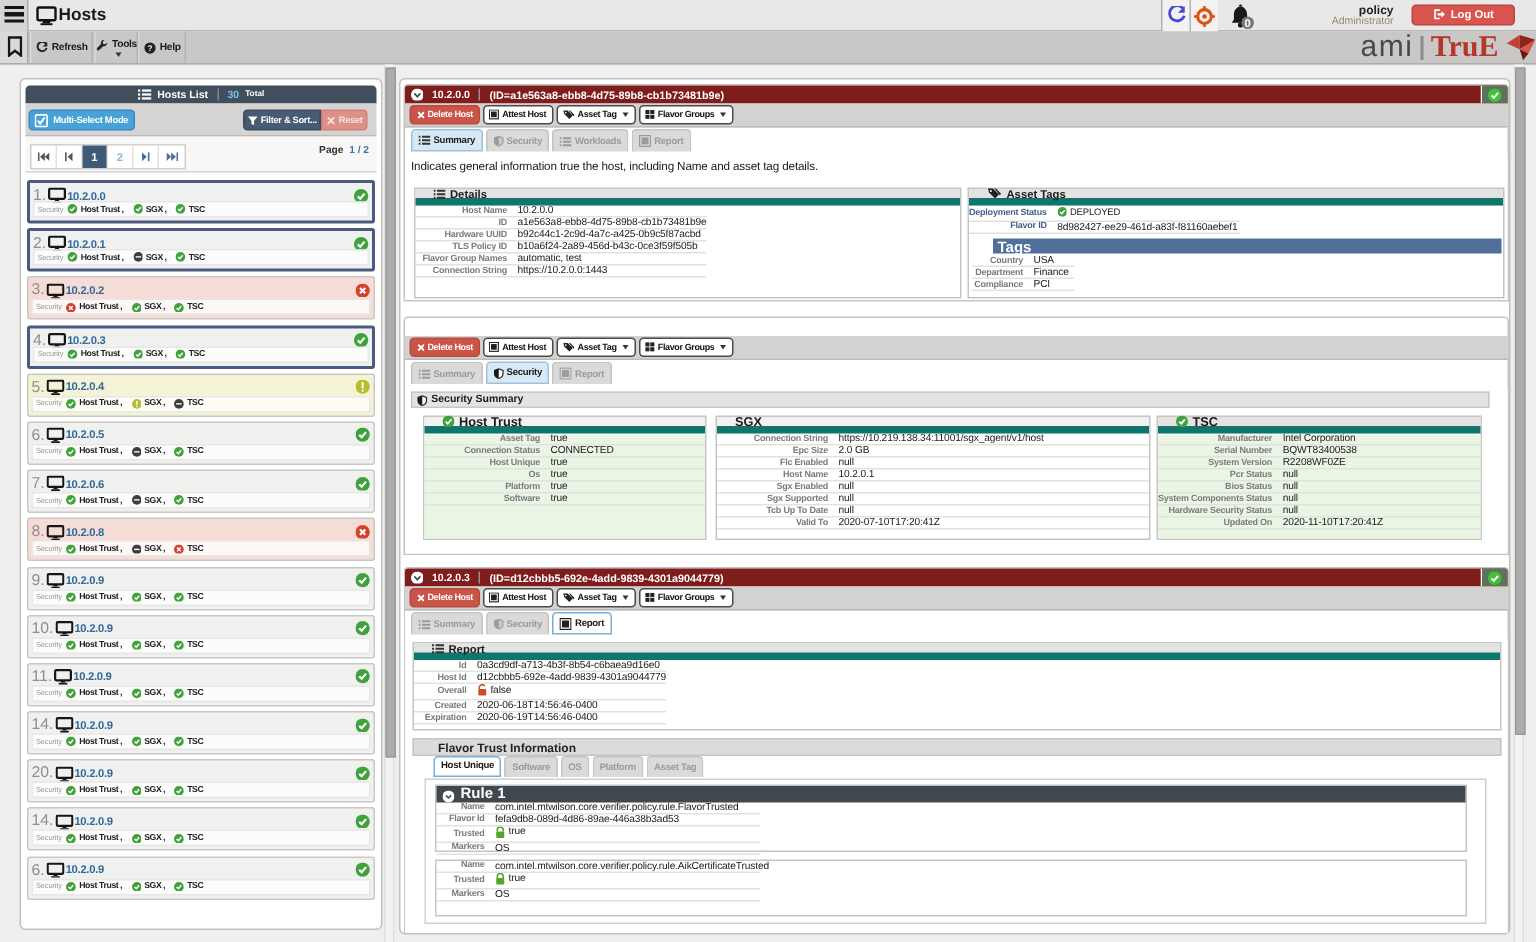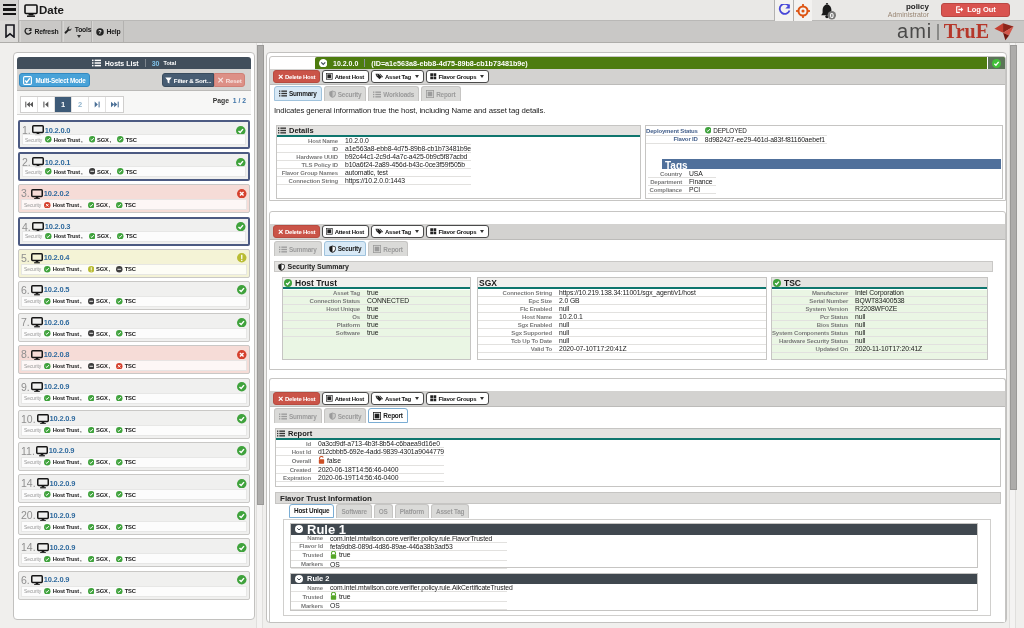--- a/index.html
+++ b/index.html
@@ -15,21 +15,21 @@
 #title { position:absolute; left:39px; top:3.5px; font-size:11.5px; font-weight:bold; color:#1a1a1a; }
 #bar2 { position:absolute; left:0; top:21px; width:1024px; height:22px; background:#c9c8c6; border-bottom:1px solid #aeadaa; }
 #bmcell { position:absolute; left:0; top:0; width:19px; height:21px; background:#dbdad8; border-right:1px solid #a5a4a2; }
 .tbtn { position:absolute; top:0; height:21px; border-right:1px solid #b3b2b0; border-left:1px solid #d6d5d3; color:#1a1a1a; font-size:6.8px; letter-spacing:-0.2px; font-weight:bold; display:flex; align-items:center; justify-content:center; gap:3px; }
 #icellwrap { position:absolute; right:212px; top:0; height:21px; display:flex; }
 .icell { width:19px; height:21px; background:#f3f2f0; border-left:1px solid #b3b2b0; display:flex; align-items:center; justify-content:center; }
 #admin { position:absolute; right:95px; top:2.5px; text-align:right; line-height:8px; }
 #admin .a1 { font-size:8px; font-weight:bold; color:#222; }
 #admin .a2 { font-size:7px; color:#9a8775; }
 #logout { position:absolute; right:14px; top:3px; width:69px; height:13.5px; background:#d9534f; border:1px solid #b94743; border-radius:3px; color:#fff; font-size:7.5px; font-weight:bold; display:flex; align-items:center; justify-content:center; gap:3px; }
-#logo { position:absolute; right:10px; top:0px; height:21px; display:flex; align-items:center; }
+#logo { position:absolute; right:0; top:0px; height:21px; display:flex; align-items:center; }
 svg { display:block; }
 
 
 #side { position:absolute; left:13px; top:52px; width:242px; height:568px; background:#fff; border:1px solid #c2c1bf; border-radius:4px; }
 #side-hd { position:absolute; left:3px; top:4px; width:234px; height:12px; background:#414e5b; border-radius:3px 3px 0 0; color:#fff; display:flex; align-items:center; justify-content:center; gap:4px; font-size:7px; font-weight:bold; }
 #side-hd .tot { color:#7fc1e8; }
 #side-hd .tlab { font-size:5.5px; }
 #side-tools { position:absolute; left:3px; top:16px; width:234px; height:22px; background:#d5d4d2; border-bottom:1px solid #bbbab8; }
 #msbtn { position:absolute; left:2px; top:4px; width:71px; white-space:nowrap; height:14px; background:#48a2d8; border:1px solid #3389c0; border-radius:3px; color:#fff; font-size:6.3px; letter-spacing:-0.2px; font-weight:bold; display:flex; align-items:center; justify-content:center; gap:3px; }
 #fsbtn { position:absolute; right:37px; top:4px; width:52px; white-space:nowrap; height:14px; background:#475c72; border:1px solid #3a4c5e; border-radius:3px 0 0 3px; color:#fff; font-size:6.2px; letter-spacing:-0.2px; font-weight:bold; display:flex; align-items:center; justify-content:center; gap:2px; }
@@ -57,38 +57,38 @@
 .slab { font-size:5.8px; font-weight:bold; color:#222; margin-right:1px; letter-spacing:-0.25px; }
 .scomma { font-size:6px; font-weight:bold; color:#222; margin:0 6px 0 0; }
 
 
 .sbar { position:absolute; width:7px; background:#f4f3f2; border-left:1px solid #e0dfdd; border-right:1px solid #e0dfdd; }
 .sthumb { position:absolute; left:0; width:7px; background:#adacaa; border:1px solid #9a9997; }
 
 
 #main { position:absolute; left:266px; top:52px; width:741px; height:571px; background:#fff; border:1px solid #c2c1bf; border-radius:4px; }
 .panel { position:absolute; left:2px; width:737px; background:#fff; border:1px solid #c6c5c3; border-radius:3px 3px 0 0; }
-.phd { position:absolute; left:0; top:0; right:0; height:12px; background:#4d7c0f; border-radius:2px 2px 0 0; display:flex; align-items:center;margin-left:45px; }
+.phd { position:absolute; left:0; top:0; right:0; height:12px; background:#7f1d1d; border-radius:2px 2px 0 0; display:flex; align-items:center; }
 .phd .chev { margin-left:3.5px; }
 .phd .pip { color:#fff; font-size:7px; font-weight:bold; margin-left:6px; }
 .phd .psep { width:1px; height:8px; background:#8a939c; margin:0 6px; }
 .phd .pid { color:#fff; font-size:7.2px; letter-spacing:0px; font-weight:bold; }
 .phd .pok { position:absolute; right:0; top:0; width:18px; height:12px; background:#5c7459; border-left:1px solid #fff; border-radius:0 2px 0 0; display:flex; align-items:center; justify-content:center; }
 .pbtns { position:absolute; left:0; right:0; top:12px; height:16px; background:#d3d2d0; border-bottom:1px solid #bcbbb9; display:flex; align-items:center; padding-left:3px; gap:2px; }
 .btn-del { height:12.5px; background:#ca5448; border:1px solid #b74a3f; border-radius:3px; color:#fff; font-size:6px; letter-spacing:-0.25px; font-weight:bold; display:flex; align-items:center; padding:0 3.5px; gap:2px; }
 .btn-w { height:12.5px; background:#fff; border:1px solid #4a4a4a; border-radius:3px; color:#111; font-size:6px; letter-spacing:-0.25px; font-weight:bold; display:flex; align-items:center; padding:0 3.5px; gap:2px; }
 .caret { width:0; height:0; border-left:2.5px solid transparent; border-right:2.5px solid transparent; border-top:3.5px solid #333; margin-left:2px; }
 .ptabs { position:absolute; left:4px; top:29px; height:15px; display:flex; gap:2px; }
 .tab { height:15px; border:1px solid #c6c5c3; border-bottom:none; border-radius:3px 3px 0 0; background:#dadad8; color:#9b9b9b; font-size:6.4px; letter-spacing:-0.2px; font-weight:bold; display:flex; align-items:center; padding:0 4px; gap:2px; }
 .tab.on { background:#d8e9f6; border:1px solid #9fc2dc; color:#1a1a1a; }
 .tab.on2 { background:#fff; border:1px solid #7aadd4; color:#1a1a1a; }
 .pbody { position:absolute; left:0; right:0; top:46px; bottom:0; background:#fff; }
 
 .box { position:absolute; background:#fff; border:1px solid #c6c5c3; }
-.boxhd { height:11px; background:#e4e3e1; border-bottom:2px solid #0f766e; display:flex; align-items:center; gap:3px; padding-left:1px; font-size:7.5px; font-weight:bold; color:#1a1a1a;text-align:right; }
+.boxhd { height:11px; background:#e4e3e1; border-bottom:5px solid #0f766e; display:flex; align-items:center; gap:3px; padding-left:12px; font-size:7.5px; font-weight:bold; color:#1a1a1a;text-align:right; }
 .kvt { width:100%; border-collapse:collapse; }
 .fx { table-layout:fixed; }
 .kvt td { border-bottom:1px solid #e2e1df; height:7.8px; padding:0; vertical-align:middle; }
 .kvt td.l { text-align:right; font-size:6px; letter-spacing:-0.15px; font-weight:bold; color:#7b7b7b; padding-right:4px; white-space:nowrap; }
 .kvt td.v { font-size:6.8px; letter-spacing:-0.1px; color:#1a1a1a; padding-left:3px; white-space:nowrap; }
 .kvt td.sp { border-bottom:none; }
 .kvt td.lb { color:#46618c; }
 .grn { background:#eaf6e4; }
 </style>
 </head>
@@ -100,21 +100,21 @@
         <div></div>
         <div></div>
         <div></div>
       </div>
     </div>
   <svg class="abs" style="left:24px;top:4px" width="14" height="13" viewBox="0 0 14 13">
       <rect x="1" y="1" width="12" height="8.5" rx="1" fill="none" stroke="#111" stroke-width="1.6"></rect>
       <rect x="4.5" y="10" width="5" height="1.5" fill="#111"></rect>
       <rect x="3" y="11.5" width="8" height="1.4" fill="#111"></rect>
     </svg>
-  <div id="title">Date</div>
+  <div id="title">Hosts</div>
   <div id="icellwrap">
     <div class="icell">
         <svg width="13" height="13" viewBox="0 0 16 16">
           <path d="M13.5 2.5 A6.2 6.2 0 1 0 14.2 8" fill="none" stroke="#4747d8" stroke-width="2.2"></path>
           <path d="M14.5 0 L14.5 5.5 L9 5.5 Z" fill="#4747d8"></path>
         </svg>
       </div>
     <div class="icell">
         <svg width="14" height="14" viewBox="0 0 16 16">
           <circle cx="8" cy="8" r="5.2" fill="none" stroke="#dd5412" stroke-width="2.4"></circle>
@@ -910,20 +910,25 @@
           <tr>
                 <td class="l">Connection String</td>
                 <td class="v">https://10.2.0.0:1443</td>
                 <td class="sp"></td>
               </tr>
         </tbody>
           </table>
       </div>
 
       <div class="box" style="left:375px;top:22px;width:358px;height:74px">
+        <div class="boxhd"><svg width="10" height="8" viewBox="0 0 15 12">
+              <path d="M1 1 L6 1 L12 7 L8 11 L2 5 Z" fill="#222"></path>
+              <circle cx="3.8" cy="3.4" r="1" fill="#fff"></circle>
+              <path d="M7.5 1 L9 1 L14 6.3 L12.8 7.8 Z" fill="#222"></path>
+            </svg>Asset Tags</div>
         <table class="kvt" style="margin-top:1px">
             <tbody>
           <tr>
                 <td class="l lb" style="width:55px">Deployment Status</td>
                 <td class="v" style="width:125px"><span style="display:inline-flex;align-items:center;gap:2px;font-size:6.3px"><svg width="6.5" height="6.5" viewBox="0 0 16 16">
                       <circle cx="8" cy="8" r="8" fill="#3fa23c"></circle>
                       <path d="M4.2 8.3 L7 11 L11.8 5.2" fill="none" stroke="#fff" stroke-width="2.4"></path>
                     </svg>DEPLOYED</span></td>
                 <td class="sp"></td>
               </tr>
@@ -1127,20 +1132,35 @@
                 <td class="l">Updated On</td>
                 <td class="v">2020-11-10T17:20:41Z</td>
               </tr>
         </tbody>
           </table>
       </div>
     </div>
   </div>
 
   <div class="panel" style="top:325px;height:244px;border-bottom:none">
+    <div class="phd">
+      <svg class="chev" width="8.5" height="8.5" viewBox="0 0 16 16">
+          <circle cx="8" cy="8" r="8" fill="#fff"></circle>
+          <path d="M4.2 6.2 L8 10.2 L11.8 6.2" fill="none" stroke="#414e5b" stroke-width="2.2"></path>
+        </svg>
+      <span class="pip">10.2.0.3</span>
+        <span class="psep"></span>
+      <span class="pid">(ID=d12cbbb5-692e-4add-9839-4301a9044779)</span>
+      <span class="pok">
+          <svg width="9" height="9" viewBox="0 0 16 16">
+            <circle cx="8" cy="8" r="8" fill="#42c138"></circle>
+            <path d="M4.2 8.3 L7 11 L11.8 5.2" fill="none" stroke="#fff" stroke-width="2.4"></path>
+          </svg>
+        </span>
+    </div>
     <div class="pbtns">
       <div class="btn-del"><svg width="5.5" height="5.5" viewBox="0 0 10 10">
             <path d="M1.5 1.5 L8.5 8.5 M8.5 1.5 L1.5 8.5" stroke="#fff" stroke-width="2.2"></path>
           </svg>Delete Host</div>
       <div class="btn-w"><svg width="6.5" height="6.5" viewBox="0 0 12 12">
             <rect x="0.5" y="0.5" width="11" height="11" fill="none" stroke="#222" stroke-width="1.4"></rect>
             <rect x="2.5" y="2.5" width="7" height="7" fill="#222"></rect>
           </svg>Attest Host</div>
       <div class="btn-w"><svg width="8" height="7" viewBox="0 0 14 12">
             <path d="M1 1 L6 1 L12 7 L8 11 L2 5 Z" fill="#222"></path>
@@ -1204,33 +1224,33 @@
                 <td class="l">Created</td>
                 <td class="v">2020-06-18T14:56:46-0400</td>
               </tr>
           <tr>
                 <td class="l">Expiration</td>
                 <td class="v">2020-06-19T14:56:46-0400</td>
               </tr>
         </tbody>
           </table>
       </div>
-      <div style="position:absolute;left:5px;top:67px;right:4px;height:12px;background:#dcdbd9;border:1px solid #c6c5c3;display:flex;align-items:center;padding-left:4px;font-size:8px;font-weight:bold;color:#222">Flavor Trust Information</div>
+      <div style="position:absolute;left:5px;top:67px;right:4px;height:12px;background:#dcdbd9;border:1px solid #c6c5c3;display:flex;align-items:center;padding-left:16px;font-size:8px;font-weight:bold;color:#222">Flavor Trust Information</div>
 
       <div style="position:absolute;left:19px;top:78.5px;height:14.5px;display:flex;gap:2px">
         <div class="tab on2" style="height:14px">Host Unique</div>
         <div class="tab" style="height:14px">Software</div>
         <div class="tab" style="height:14px">OS</div>
         <div class="tab" style="height:14px">Platform</div>
         <div class="tab" style="height:14px">Asset Tag</div>
       </div>
       <div class="box" style="left:13px;top:94px;width:708px;height:97px;border-color:#d0cfcd">
 
         <div style="position:absolute;left:6px;top:3px;width:688px;height:45px;border:1px solid #c6c5c3">
-          <div style="height:10.5px;background:#40484f;color:#fff;font-size:13px;font-weight:bold;display:flex;align-items:center;gap:4px;padding-left:4px"><svg width="8" height="8" viewBox="0 0 16 16">
+          <div style="height:10.5px;background:#40484f;color:#fff;font-size:10px;font-weight:bold;display:flex;align-items:flex-end;gap:4px;padding-left:4px"><svg width="8" height="8" viewBox="0 0 16 16">
                 <circle cx="8" cy="8" r="8" fill="#fff"></circle>
                 <path d="M4.5 6.5 L8 10 L11.5 6.5" fill="none" stroke="#40484f" stroke-width="2"></path>
               </svg>Rule 1</div>
           <table class="kvt fx" style="width:216px">
               <tbody>
             <tr>
                   <td class="l" style="width:36px">Name</td>
                   <td class="v" style="width:180px">com.intel.mtwilson.core.verifier.policy.rule.FlavorTrusted</td>
                 </tr>
             <tr>
@@ -1246,24 +1266,20 @@
                 </tr>
             <tr>
                   <td class="l">Markers</td>
                   <td class="v">OS</td>
                 </tr>
           </tbody>
             </table>
         </div>
 
         <div style="position:absolute;left:6px;top:52.5px;width:688px;height:38px;border:1px solid #c6c5c3">
-          <div style="height:10.5px;background:#40484f;color:#fff;font-size:7.5px;font-weight:bold;display:flex;align-items:center;gap:4px;padding-left:4px"><svg width="8" height="8" viewBox="0 0 16 16">
-                <circle cx="8" cy="8" r="8" fill="#fff"></circle>
-                <path d="M4.5 6.5 L8 10 L11.5 6.5" fill="none" stroke="#40484f" stroke-width="2"></path>
-              </svg>Rule 2</div>
           <table class="kvt fx" style="width:216px">
               <tbody>
             <tr>
                   <td class="l" style="width:36px">Name</td>
                   <td class="v" style="width:180px">com.intel.mtwilson.core.verifier.policy.rule.AikCertificateTrusted</td>
                 </tr>
             <tr>
                   <td class="l">Trusted</td>
                   <td class="v"><span style="display:inline-flex;align-items:center;gap:2px"><svg width="7" height="8" viewBox="0 0 10 12">
                         <path d="M2 5 L2 3.5 A3 3 0 0 1 8 3.5 L8 5" fill="none" stroke="#55a528" stroke-width="1.6"></path>

